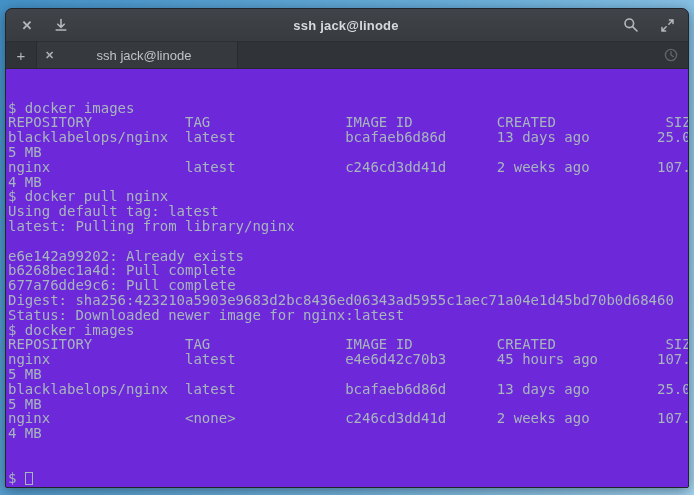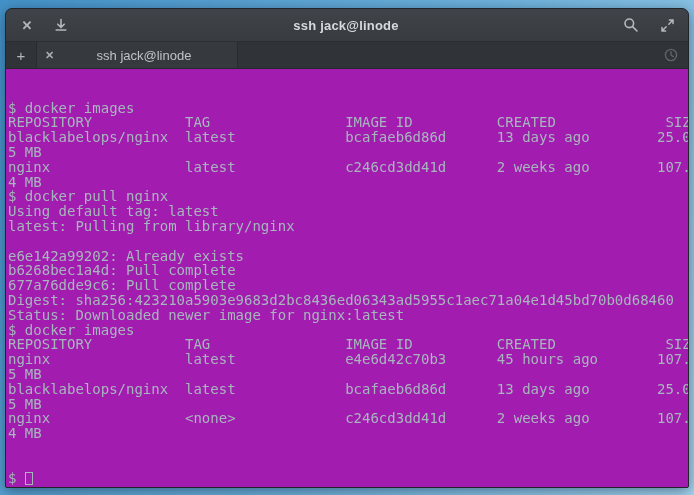--- a/index.html
+++ b/index.html
@@ -50,21 +50,21 @@
   }
   .tab-title{
     flex:1;text-align:center;color:#bfc3c6;font-size:13px;white-space:nowrap;overflow:hidden;
   }
   .tab-spacer{flex:1;}
   .history{
     width:34px;display:flex;align-items:center;justify-content:center;
   }
   
   .terminal{
-    flex:1;background:#a21caf;color:#a7b6bd;
+    flex:1;background:#6d28d9;color:#a7b6bd;
     font-family:"DejaVu Sans Mono", monospace;
     font-size:14px;line-height:14.8px;
     padding:2px 2px;white-space:pre;overflow:hidden;
   }
   .term-line{height:14.8px;}
   .prompt-line{height:16px;display:flex;align-items:flex-start;}
   .cursor{
     display:inline-block;width:8px;height:13px;margin-top:1px;
     border:1px solid #a7b6bd;box-sizing:border-box;background:transparent;
   }

